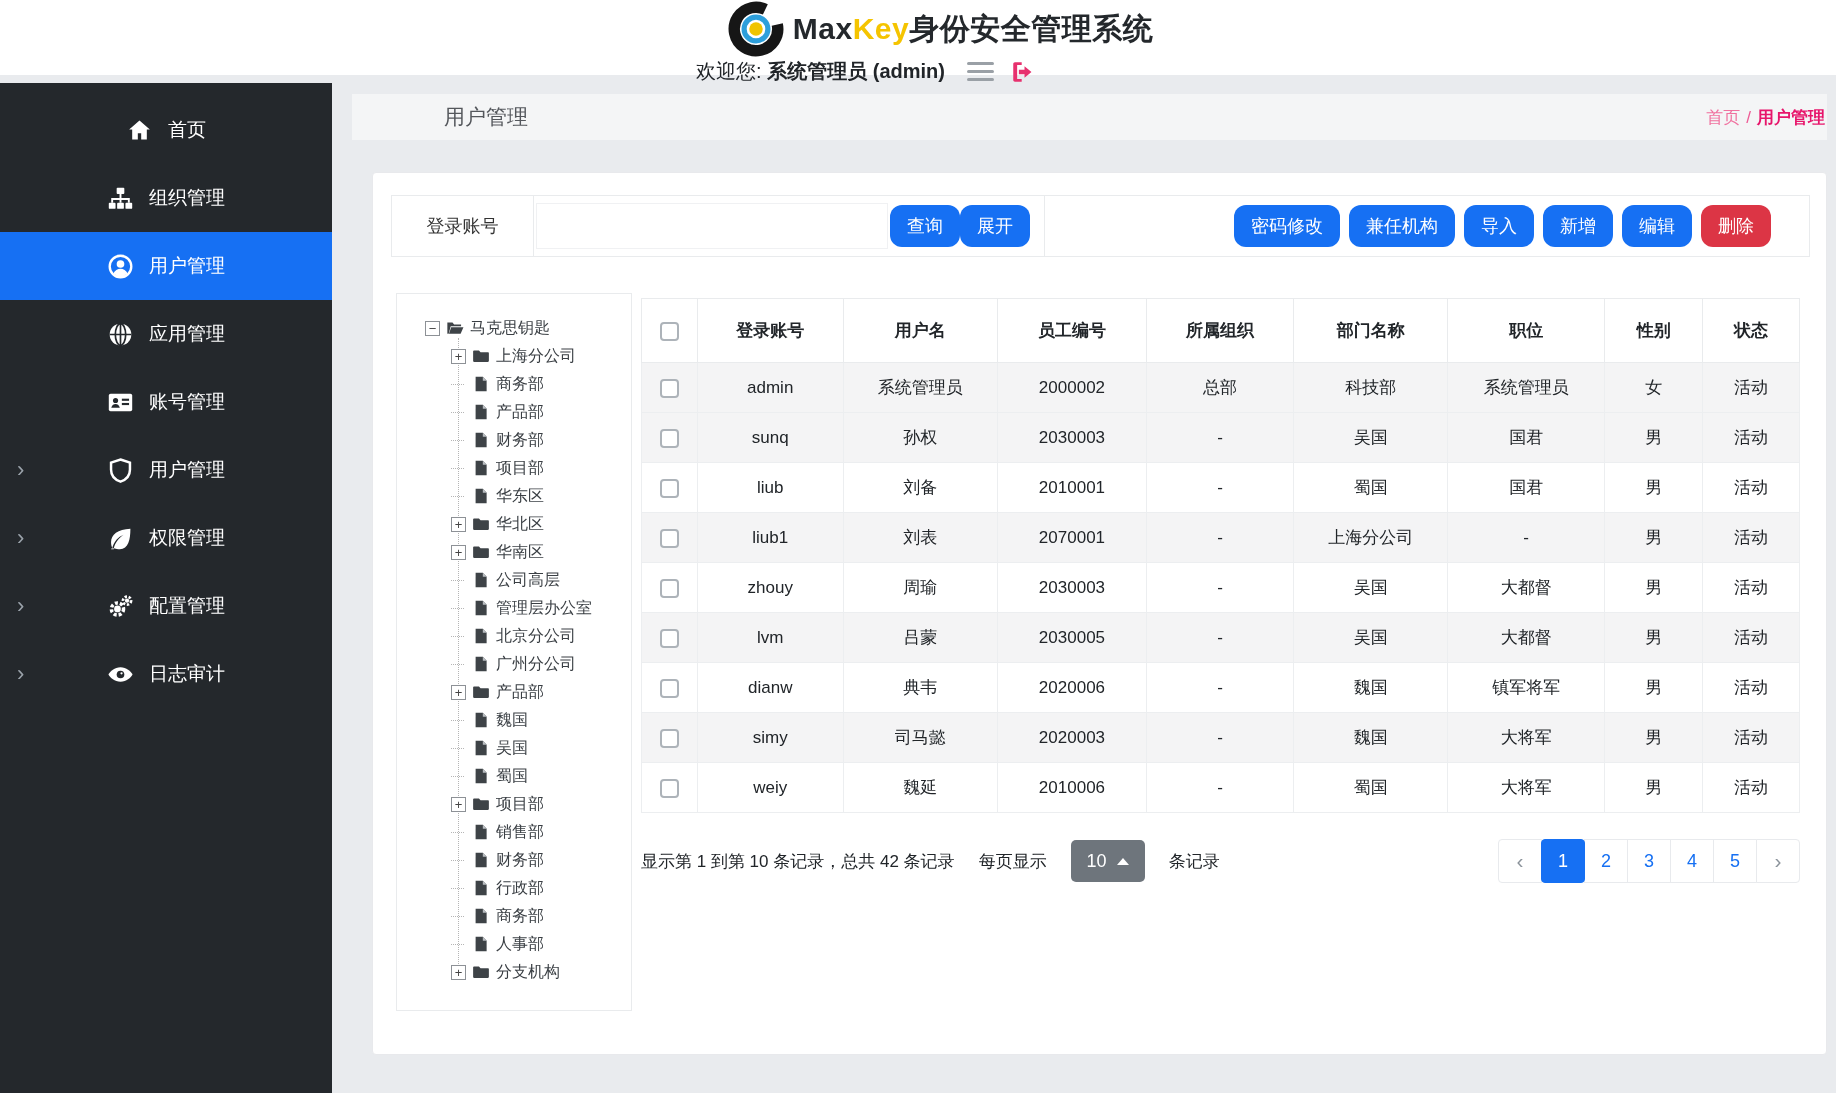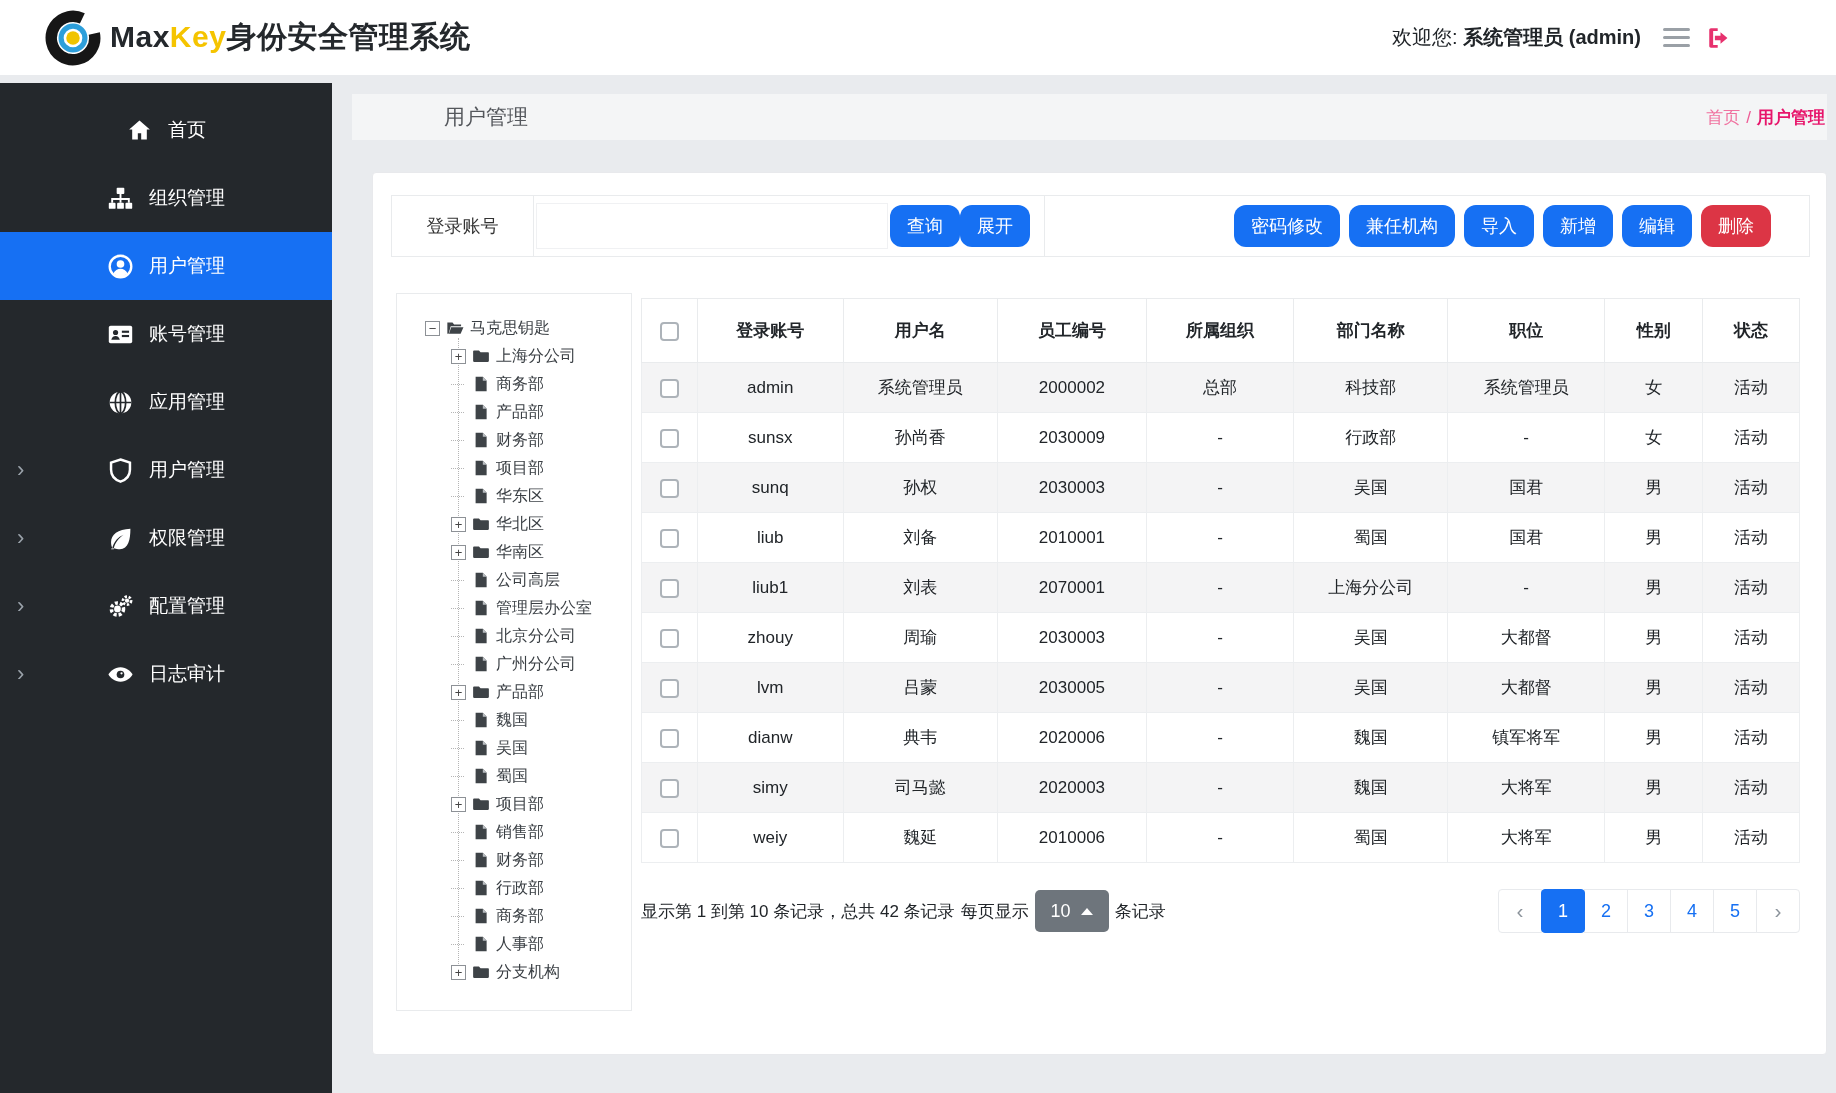--- a/index.html
+++ b/index.html
@@ -4,21 +4,21 @@
 <style>
   :root{
     --primary:#1670f3; --danger:#dc3545; --pink:#e7316e; --pink-light:#f0719f;
     --sidebar-bg:#24282c; --page-bg:#e9ebee; --border:#e9ebed; --stripe:#f4f4f5;
   }
   *{box-sizing:border-box;}
   html,body{margin:0;padding:0;width:1836px;height:1093px;overflow:hidden;
     background:var(--page-bg);font-family:"Liberation Sans",sans-serif;}
   
   .header{position:absolute;top:0;left:0;width:1836px;height:75px;background:#fff;
-    display:flex;align-items:center;justify-content:space-between;z-index:3;}
+    display:flex;align-items:center;justify-content:space-between;z-index:3;flex-direction:column;}
   .brand{display:flex;align-items:center;gap:8px;padding-left:44px;}
   .logo{width:58px;height:58px;display:inline-flex;}
   .brand-text{font-size:30px;font-weight:700;color:#24282c;letter-spacing:.5px;}
   .brand-text .key{color:#f5c400;}
   .header-right{display:flex;align-items:center;padding-right:104px;}
   .welcome{font-size:20px;color:#212529;}
   .welcome b{font-weight:700;}
   .hamburger{display:flex;flex-direction:column;gap:4.2px;width:27px;margin-left:22px;cursor:pointer;}
   .hamburger i{height:3.8px;background:#9aa0a6;border-radius:2px;display:block;}
   .logout{width:26px;height:26px;margin-left:16px;cursor:pointer;display:inline-flex;}
@@ -73,21 +73,21 @@
   .tablezone{position:absolute;left:268px;top:125px;right:26px;}
   table{width:100%;border-collapse:collapse;font-size:17px;color:#212529;text-align:center;
     border:1px solid #e7e9eb;}
   th{height:64px;font-weight:700;border:1px solid #e9ebed;background:#fff;}
   td{height:50px;border:1px solid #eceef0;}
   tr.striped td{background:var(--stripe);}
   .cb{width:19px;height:19px;border:2px solid #adb3b9;border-radius:4px;display:inline-block;
     background:#fff;vertical-align:middle;cursor:pointer;}
   
   .pagerow{margin-top:26px;display:flex;align-items:center;font-size:17px;color:#212529;}
-  .pageinfo{display:flex;align-items:center;gap:6px;}
+  .pageinfo{display:flex;align-items:center;gap:24px;}
   .pagesize{height:42px;min-width:74px;background:#6e757c;border:none;border-radius:5px;color:#fff;
     font-size:18px;display:inline-flex;align-items:center;justify-content:center;gap:10px;
     padding:0 12px;cursor:pointer;font-family:inherit;}
   .caret-up{width:0;height:0;border-left:6px solid transparent;border-right:6px solid transparent;
     border-bottom:7px solid #fff;display:inline-block;}
   .pages{margin-left:auto;display:flex;list-style:none;padding:0;margin-top:0;margin-bottom:0;}
   .page-item{min-width:44px;height:44px;display:flex;align-items:center;justify-content:center;
     font-size:18px;color:var(--primary);background:#fff;border:1px solid #e8eaed;cursor:pointer;
     margin-left:-1px;padding:0 6px;}
   .page-item.prevnext{color:#8a929a;font-size:21px;}
@@ -155,38 +155,38 @@
               <circle cx="12" cy="12" r="9.6" fill="none" stroke="#fff" stroke-width="2.1"></circle>
               <circle cx="12" cy="9.8" r="3.4" fill="#fff"></circle>
               <path d="M5.6 18.3c1.4-3 3.8-4.3 6.4-4.3s5 1.3 6.4 4.3a9.6 9.6 0 0 1-12.8 0z" fill="#fff"></path>
             </svg>
           </span>
           <span>用户管理</span>
         </div>
         <div class="side-item">
           <span class="side-icon">
             <svg viewBox="0 0 24 24">
+              <circle cx="12" cy="12" r="9.6" fill="#fff"></circle>
+              <path d="M12 2.4v19.2M2.4 12h19.2" stroke="#24282c" stroke-width="1.5"></path>
+              <ellipse cx="12" cy="12" rx="4.6" ry="9.6" fill="none" stroke="#24282c" stroke-width="1.5"></ellipse>
+            </svg>
+          </span>
+          <span>应用管理</span>
+        </div>
+        <div class="side-item">
+          <span class="side-icon">
+            <svg viewBox="0 0 24 24">
               <rect x="1.6" y="4.2" width="20.8" height="15.6" rx="1.6" fill="#fff"></rect>
               <circle cx="7.6" cy="10.2" r="2.3" fill="#24282c"></circle>
               <path d="M3.8 16.6c.7-2.2 2.2-3.2 3.8-3.2s3.1 1 3.8 3.2z" fill="#24282c"></path>
               <rect x="13.2" y="8.6" width="6.4" height="1.9" fill="#24282c"></rect>
               <rect x="13.2" y="12.4" width="6.4" height="1.9" fill="#24282c"></rect>
             </svg>
           </span>
           <span>账号管理</span>
-        </div>
-        <div class="side-item">
-          <span class="side-icon">
-            <svg viewBox="0 0 24 24">
-              <circle cx="12" cy="12" r="9.6" fill="#fff"></circle>
-              <path d="M12 2.4v19.2M2.4 12h19.2" stroke="#24282c" stroke-width="1.5"></path>
-              <ellipse cx="12" cy="12" rx="4.6" ry="9.6" fill="none" stroke="#24282c" stroke-width="1.5"></ellipse>
-            </svg>
-          </span>
-          <span>应用管理</span>
         </div>
         <div class="side-item">
           <span class="chev">›</span>
           <span class="side-icon">
             <svg viewBox="0 0 24 24">
               <path d="M12 2.2 20.4 5v6.3c0 5.4-3.5 8.9-8.4 10.6C7.1 20.2 3.6 16.7 3.6 11.3V5z" fill="none" stroke="#fff" stroke-width="2.2"></path>
             </svg>
           </span>
           <span>用户管理</span>
         </div>
@@ -520,31 +520,20 @@
               <td><span class="cb"></span></td>
               <td>admin</td>
               <td>系统管理员</td>
               <td>2000002</td>
               <td>总部</td>
               <td>科技部</td>
               <td>系统管理员</td>
               <td>女</td>
               <td>活动</td>
             </tr>
-            <tr>
-              <td><span class="cb"></span></td>
-              <td>sunsx</td>
-              <td>孙尚香</td>
-              <td>2030009</td>
-              <td>-</td>
-              <td>行政部</td>
-              <td>-</td>
-              <td>女</td>
-              <td>活动</td>
-            </tr>
             <tr class="striped">
               <td><span class="cb"></span></td>
               <td>sunq</td>
               <td>孙权</td>
               <td>2030003</td>
               <td>-</td>
               <td>吴国</td>
               <td>国君</td>
               <td>男</td>
               <td>活动</td>

